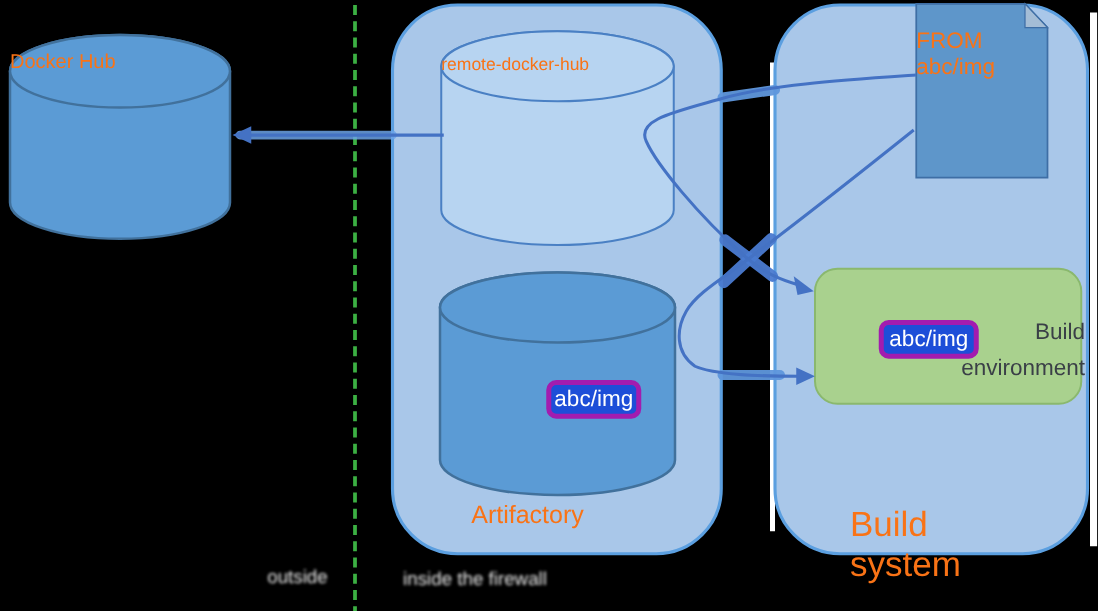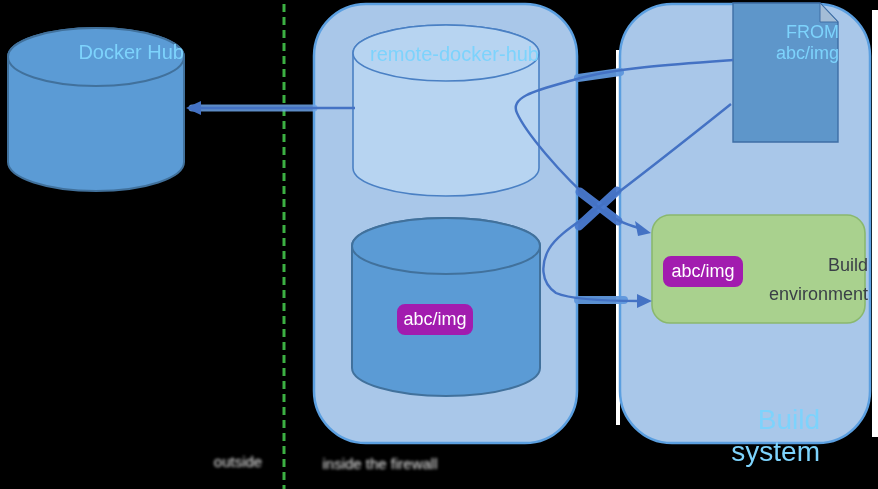--- a/index.html
+++ b/index.html
@@ -3,33 +3,34 @@
 <meta charset="utf-8">
 <style>
   html,body{margin:0;padding:0;background:#000;}
   .stage{
     position:relative;width:878px;height:489px;background:#000;overflow:hidden;
     font-family:"Liberation Sans",sans-serif;
   }
   .stage *{box-sizing:border-box;}
   svg.layer{position:absolute;left:0;top:0;z-index:1;}
   .white-stripe{position:absolute;background:#fff;z-index:0;}
-  .lbl{position:absolute;z-index:3;color:#7dd3fc;text-align:right;}
-  .lbl-dockerhub{left:8px;top:41px;width:176px;font-size:20px;}
-  .lbl-remote{left:353px;top:43px;width:186px;font-size:20px;}
+  .lbl{position:absolute;z-index:3;color:#f97316;text-align:left;}
+  .lbl-dockerhub{left:8px;top:41px;width:176px;font-size:16px;}
+  .lbl-remote{left:353px;top:43px;width:186px;font-size:14px;}
   .lbl-internal{left:352px;top:232px;width:188px;font-size:18px;}
   .lbl-from{left:733px;top:22px;width:106px;font-size:18px;}
   .lbl-artifactory{left:377px;top:401px;width:140px;font-size:20px;}
   .lbl-buildsystem{left:680px;top:404px;width:140px;font-size:28px;}
   .lbl-buildenv{left:756px;top:251px;width:112px;font-size:18px;line-height:1.6;
     color:#3a3f47;text-align:right;}
   .badge{
-    position:absolute;z-index:3;background:#a21caf;border:2px solid #a21caf;
+    position:absolute;z-index:3;background:#1d4ed8;border:4px solid #a21caf;
     border-radius:8px;color:#fff;display:flex;align-items:center;justify-content:center;
     font-size:18px;
+    margin-left:40px;
   }
   .badge-internal{left:397px;top:304px;width:76px;height:31px;}
   .badge-buildenv{left:663px;top:256px;width:80px;height:31px;}
   .caption{
     position:absolute;z-index:3;color:#f8f8f8;font-size:15px;text-align:center;
     filter:blur(1.4px);opacity:.95;
   }
   .caption-left{left:196px;top:453px;width:84px;}
   .caption-right{left:300px;top:455px;width:160px;}
 </style>
@@ -109,20 +110,21 @@
 
 
   <div class="badge badge-internal">abc/img</div>
 
   <div class="lbl lbl-from">FROM abc/img</div>
 
   <div class="badge badge-buildenv">abc/img</div>
 
   <div class="lbl lbl-buildenv">Build environment</div>
 
+  <div class="lbl lbl-artifactory">Artifactory</div>
 
   <div class="lbl lbl-buildsystem">Build system</div>
 
   <div class="caption caption-left">outside</div>
 
   <div class="caption caption-right">inside the firewall</div>
 
 </div>
 
 </body></html>

